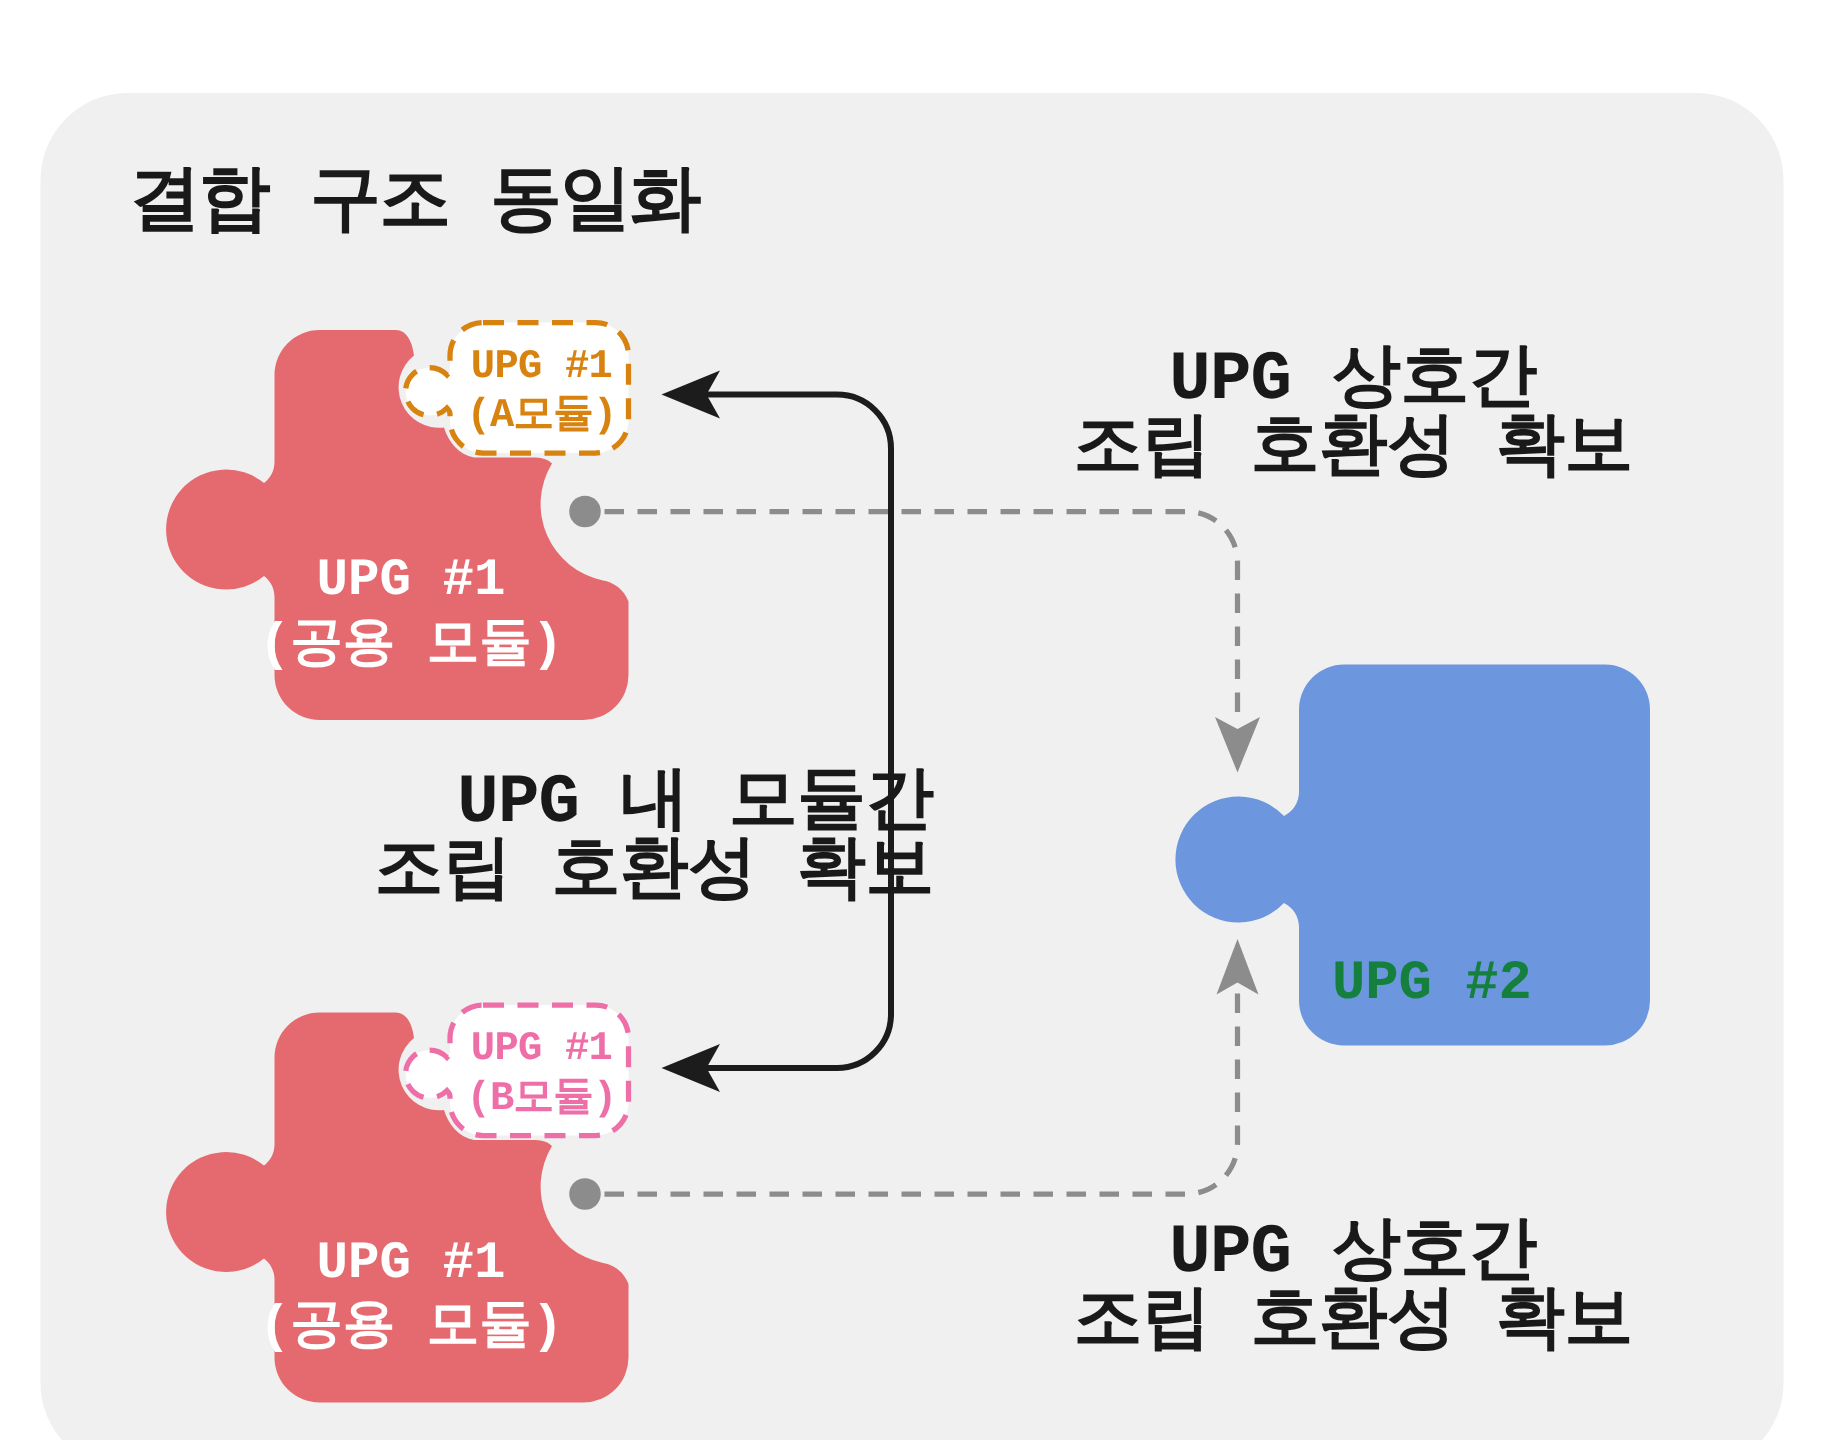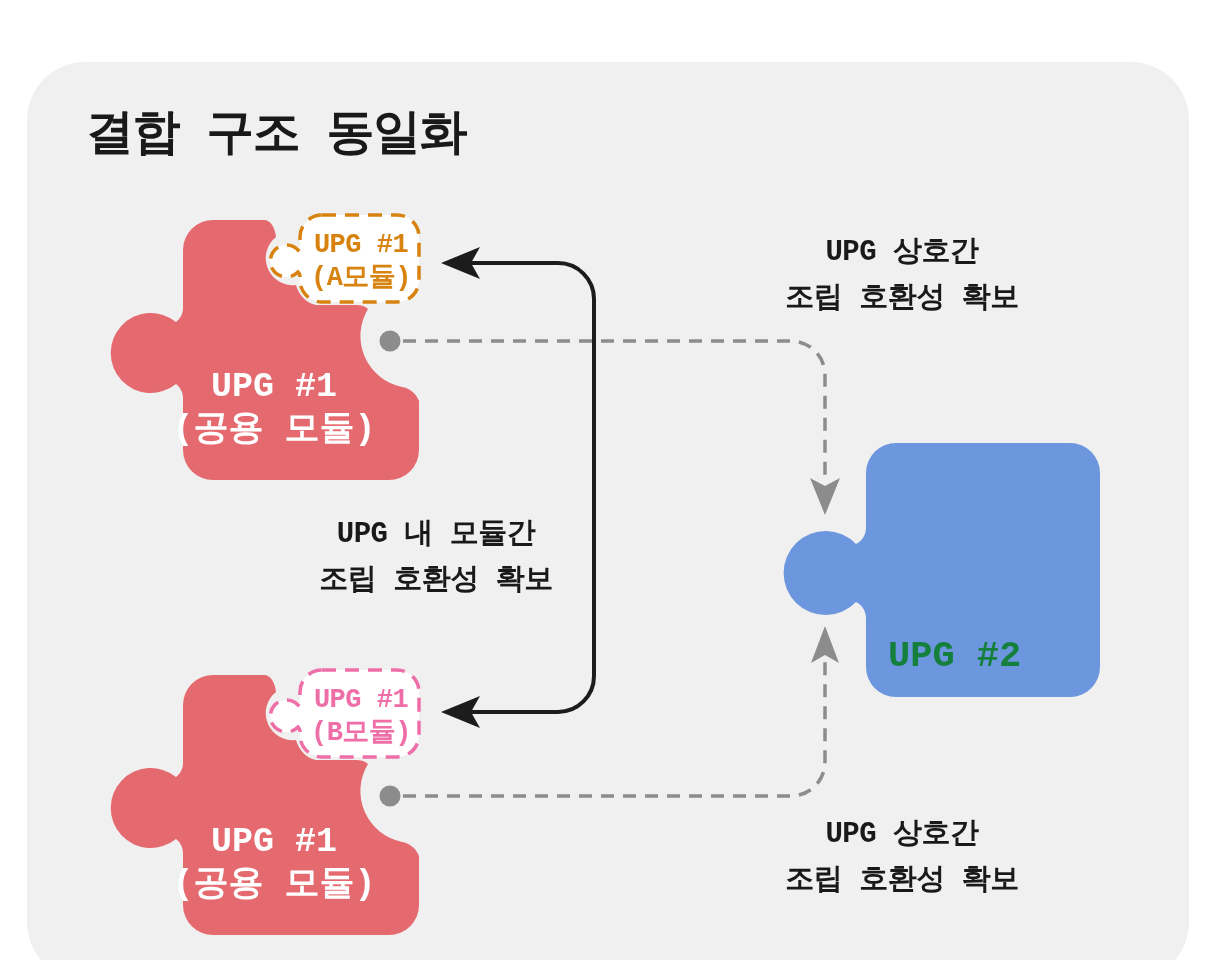--- a/index.html
+++ b/index.html
@@ -11,25 +11,25 @@
     font-family:Liberation Mono, monospace;
     margin-top:40px;
   }
   .stage svg{position:absolute;left:0;top:0;}
   .t{position:absolute;color:#191919;white-space:nowrap;}
   .title{
     left:86px;top:60px;
     font-size:48px;font-weight:800;letter-spacing:-1.5px;
   }
   .annot{
-    font-size:29px;font-weight:800;line-height:46px;
+    font-size:46px;font-weight:800;line-height:46px;
     text-align:center;transform:translateX(-50%);letter-spacing:-0.5px;
   }
   .annot-top-right{left:902px;top:190px;}
-  .annot-middle{left:436px;top:472px;}
+  .annot-middle{left:436px;top:472px;text-align:right;}
   .annot-bottom-right{left:902px;top:772px;}
   .piece-label{
     color:#ffffff;text-align:center;transform:translateX(-50%);
     font-size:35px;line-height:43px;font-weight:800;
   }
   .piece-label .l2{font-weight:600;}
   .piece-label-top{left:274px;top:326px;}
   .piece-label-bottom{left:274px;top:781px;}
   .balloon-label{
     text-align:center;transform:translateX(-50%);

